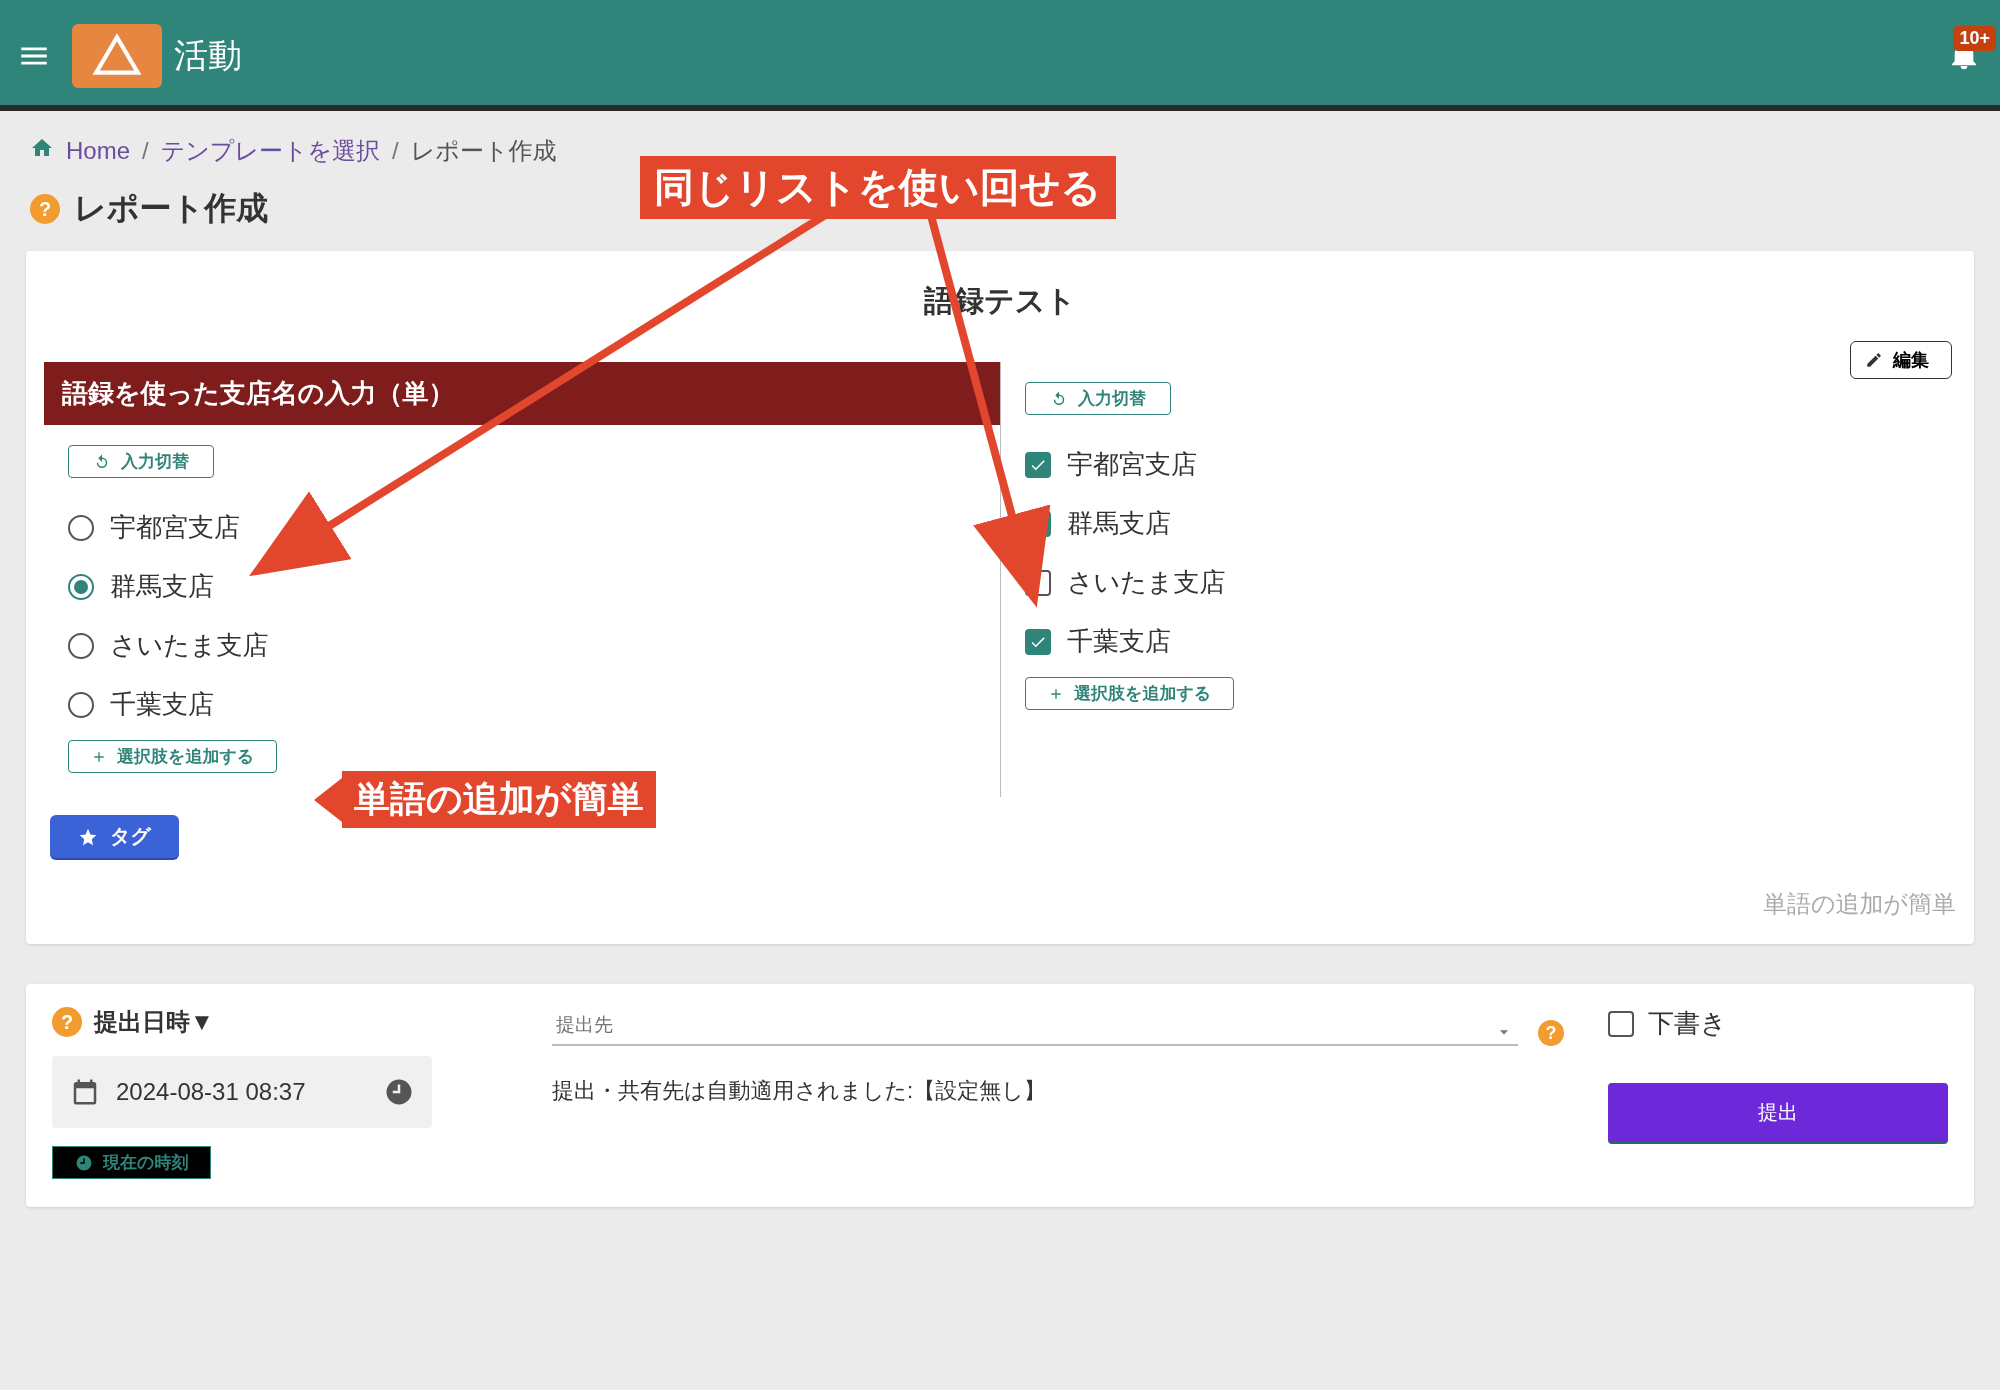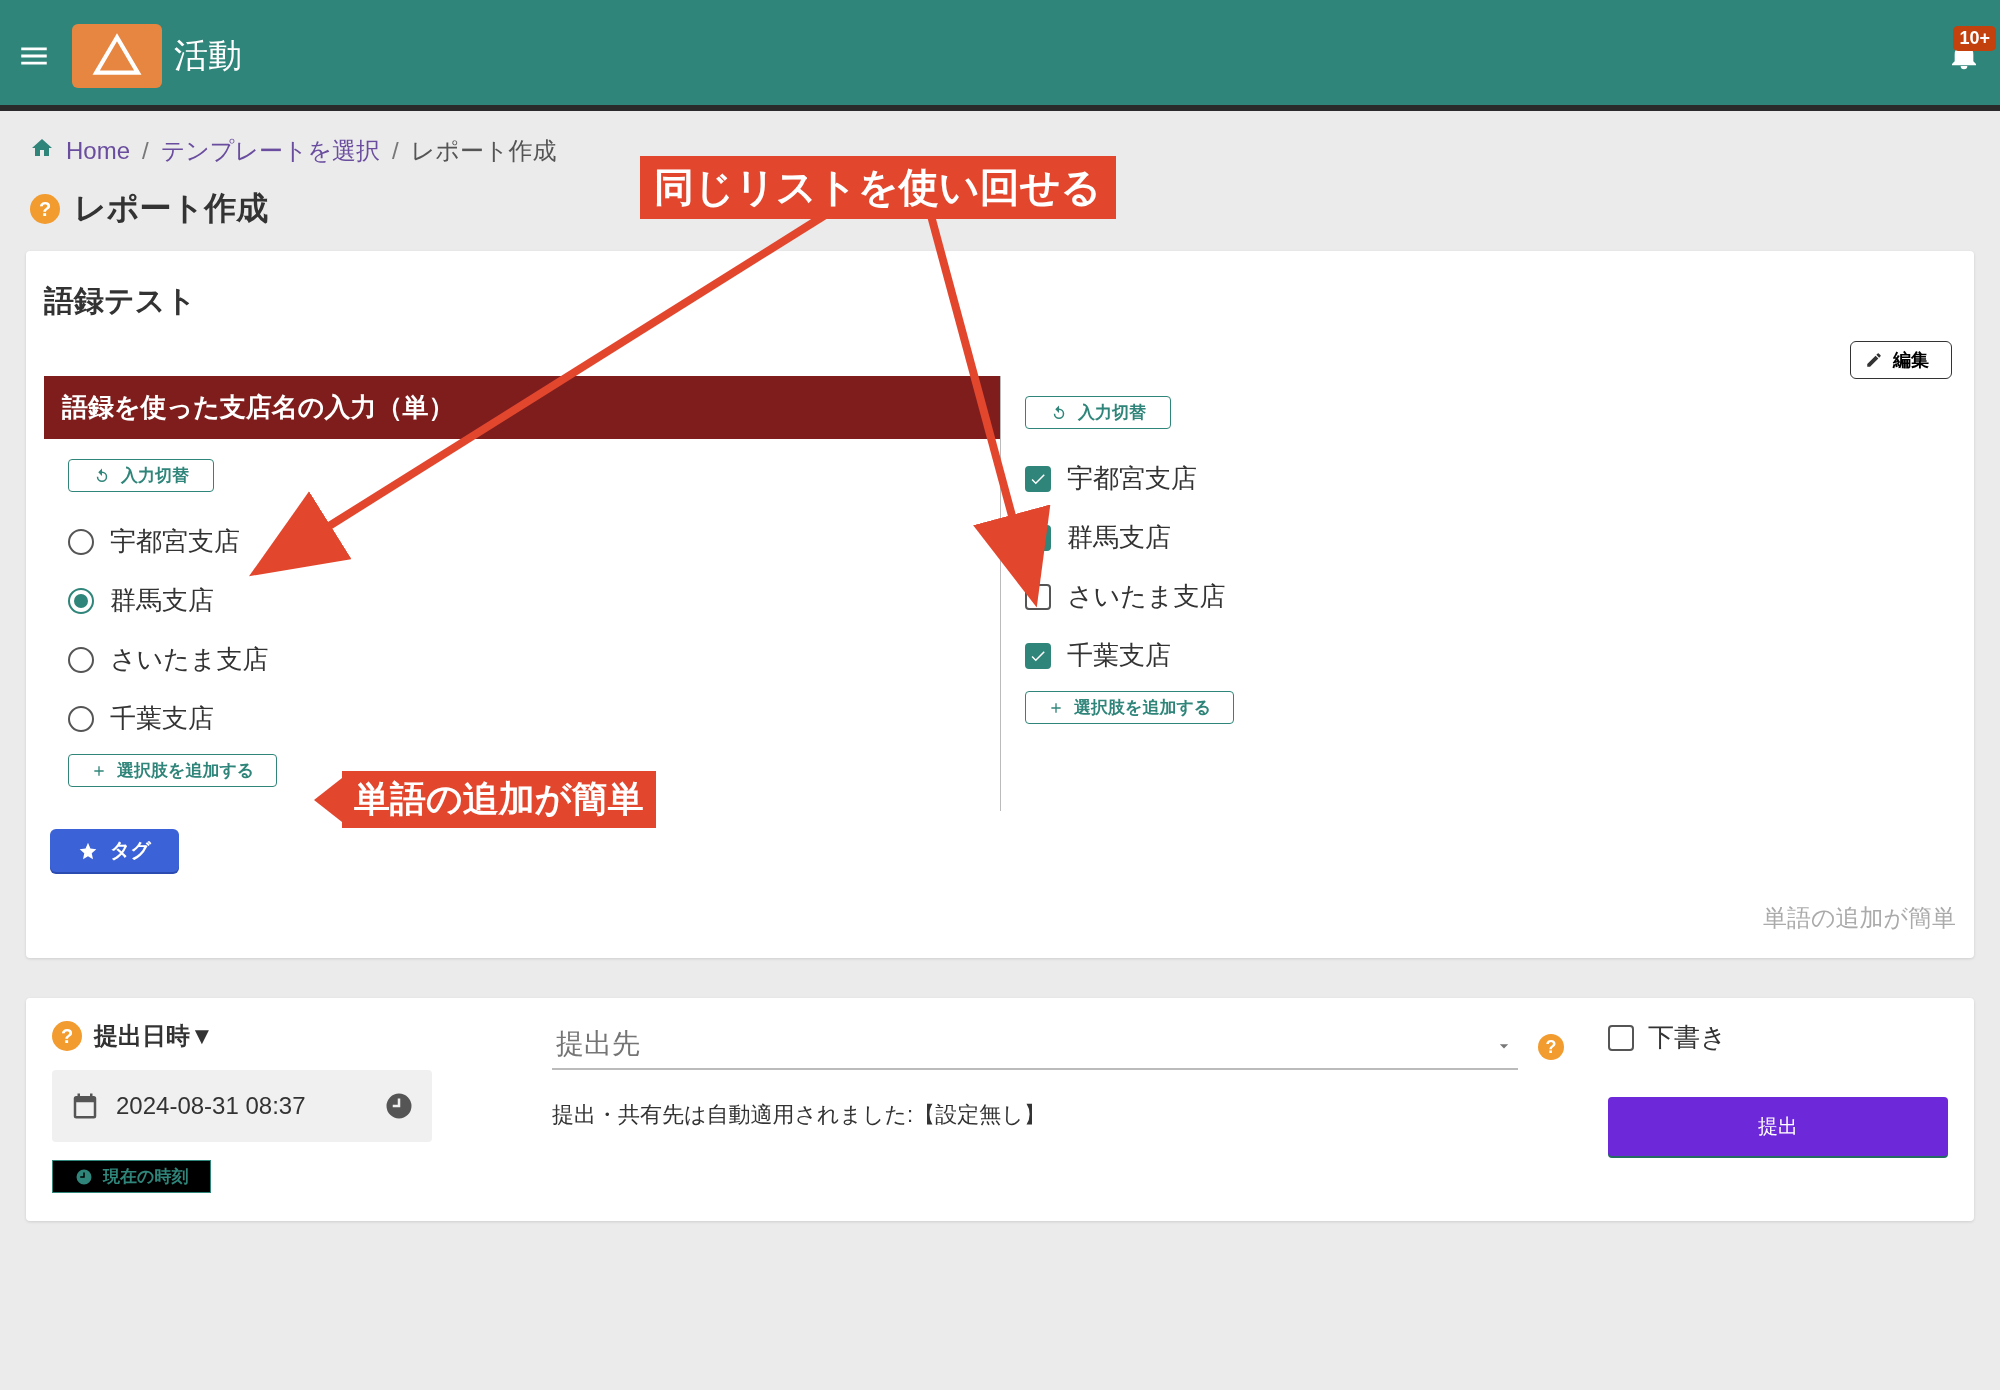--- a/index.html
+++ b/index.html
@@ -77,22 +77,22 @@
   
   .card {
     margin: 0 26px;
     background: #fff;
     border-radius: 4px;
     box-shadow: 0 1px 3px rgba(0,0,0,.12);
     padding: 30px 18px 24px;
     position: relative;
   }
   .card-title {
-    text-align: left; font-size: 30px; font-weight: 700;
-    margin-bottom: 54px;
+    text-align: center; font-size: 30px; font-weight: 700;
+    margin-bottom: 40px;
   }
   .edit-btn {
     position: absolute; right: 22px; top: 90px;
     border: 1.5px solid #333; background:#fff;
     padding: 6px 22px 6px 14px; border-radius: 6px;
     display: flex; align-items: center; gap: 10px;
     font-size: 18px; font-weight: 600; cursor: pointer;
   }
   .edit-btn svg { width:18px; height:18px; fill:#333; }
   .cols {
@@ -198,21 +198,21 @@
     margin-top: 18px;
     border:1.5px solid #2f8579; color:#2f8579; background:#000000;
     padding: 4px 22px; border-radius:0;
     display:inline-flex; align-items:center; gap:10px;
     font-size:17px; font-weight:600; cursor:pointer;
   }
   .now-btn svg{width:18px;height:18px;fill:#2f8579;}
   .fc-mid .fld-label { color:#2f8579; font-size:20px; font-weight:600; }
   .fc-mid .fld-input {
     border:none; border-bottom:2.5px solid #2f8579;
-    width:100%; font-size:28px; padding: 8px 30px 8px 4px;
+    width:100%; font-size:19px; padding: 8px 30px 8px 4px;
     outline:none; background:transparent;
   }
   .fld-wrap { position:relative; margin-bottom: 30px;}
   .fld-wrap .dd { position:absolute; right:4px; top:16px; }
   .fld-wrap .dd svg{width:20px;height:20px;fill:#777;}
   .fld-wrap.dest .fld-input { border-bottom-color:#bbb; color:#888; }
   .fld-wrap.dest .help-dot { position:absolute; right:-46px; top:14px; width:26px;height:26px;font-size:18px;}
   .fld-wrap.dest { width: calc(100% - 60px); }
   .auto-note { font-size:22px; color:#333; margin-top:6px; }
   .fc-right .draft-row {

